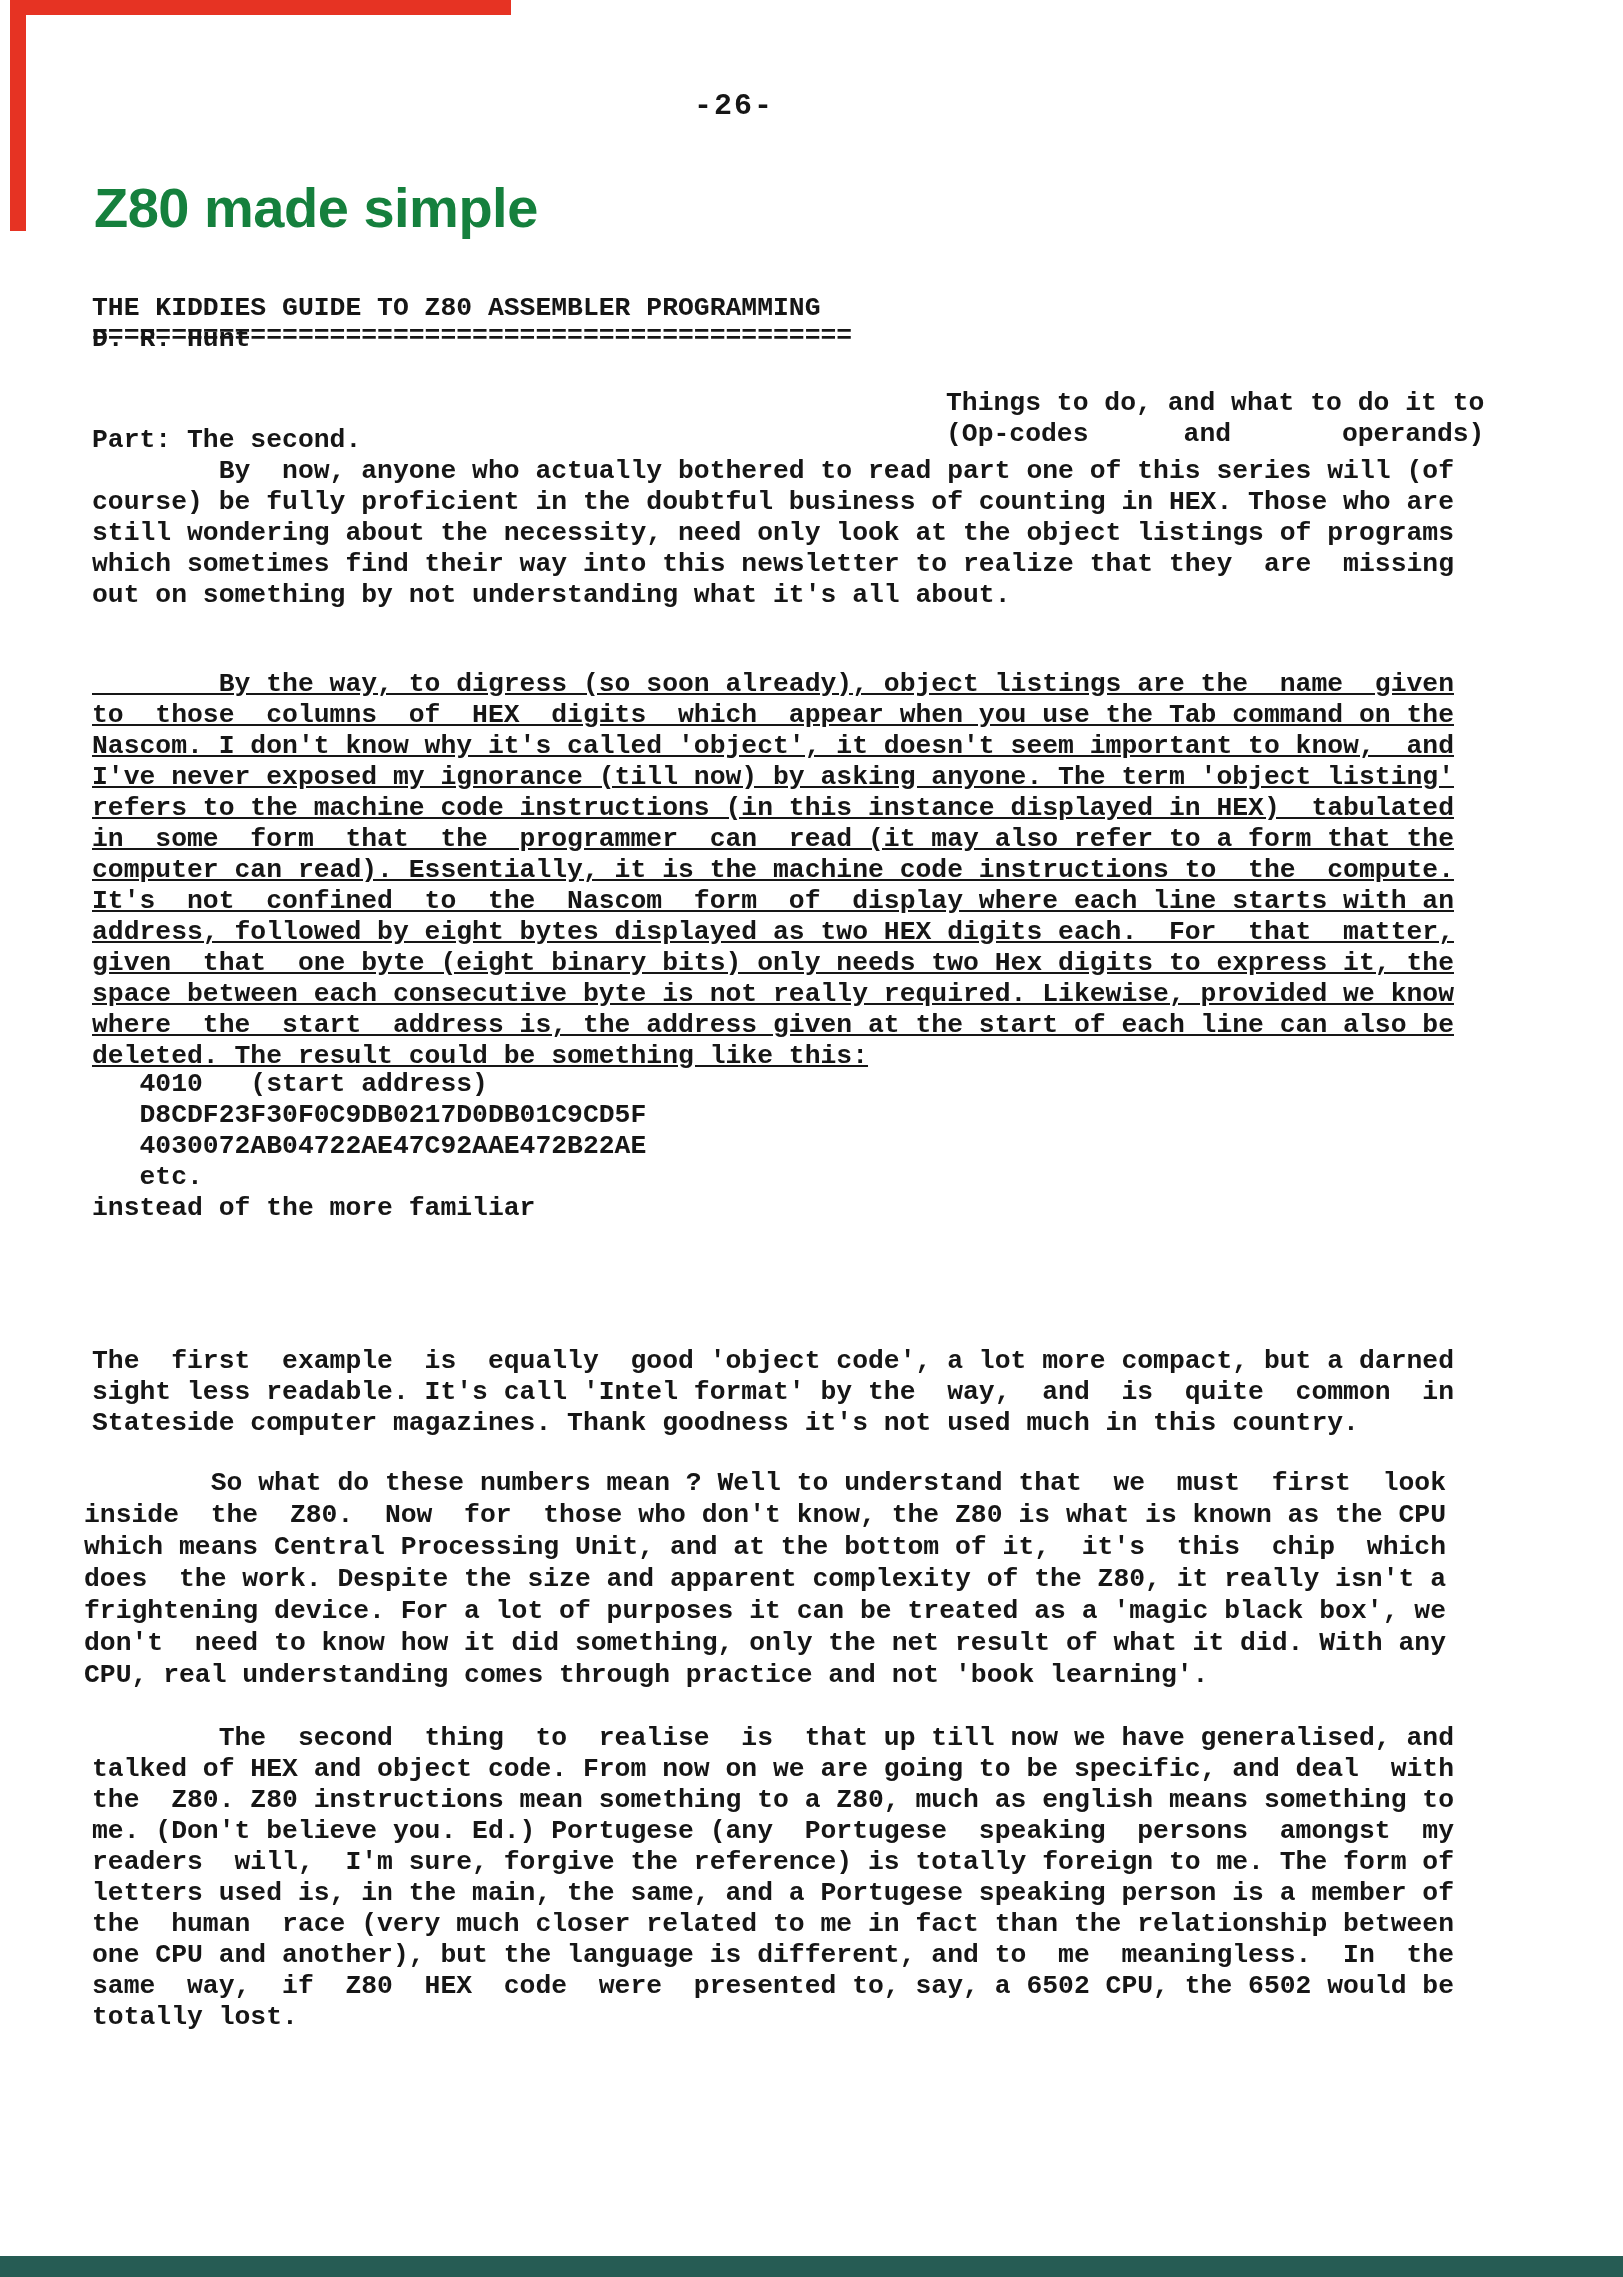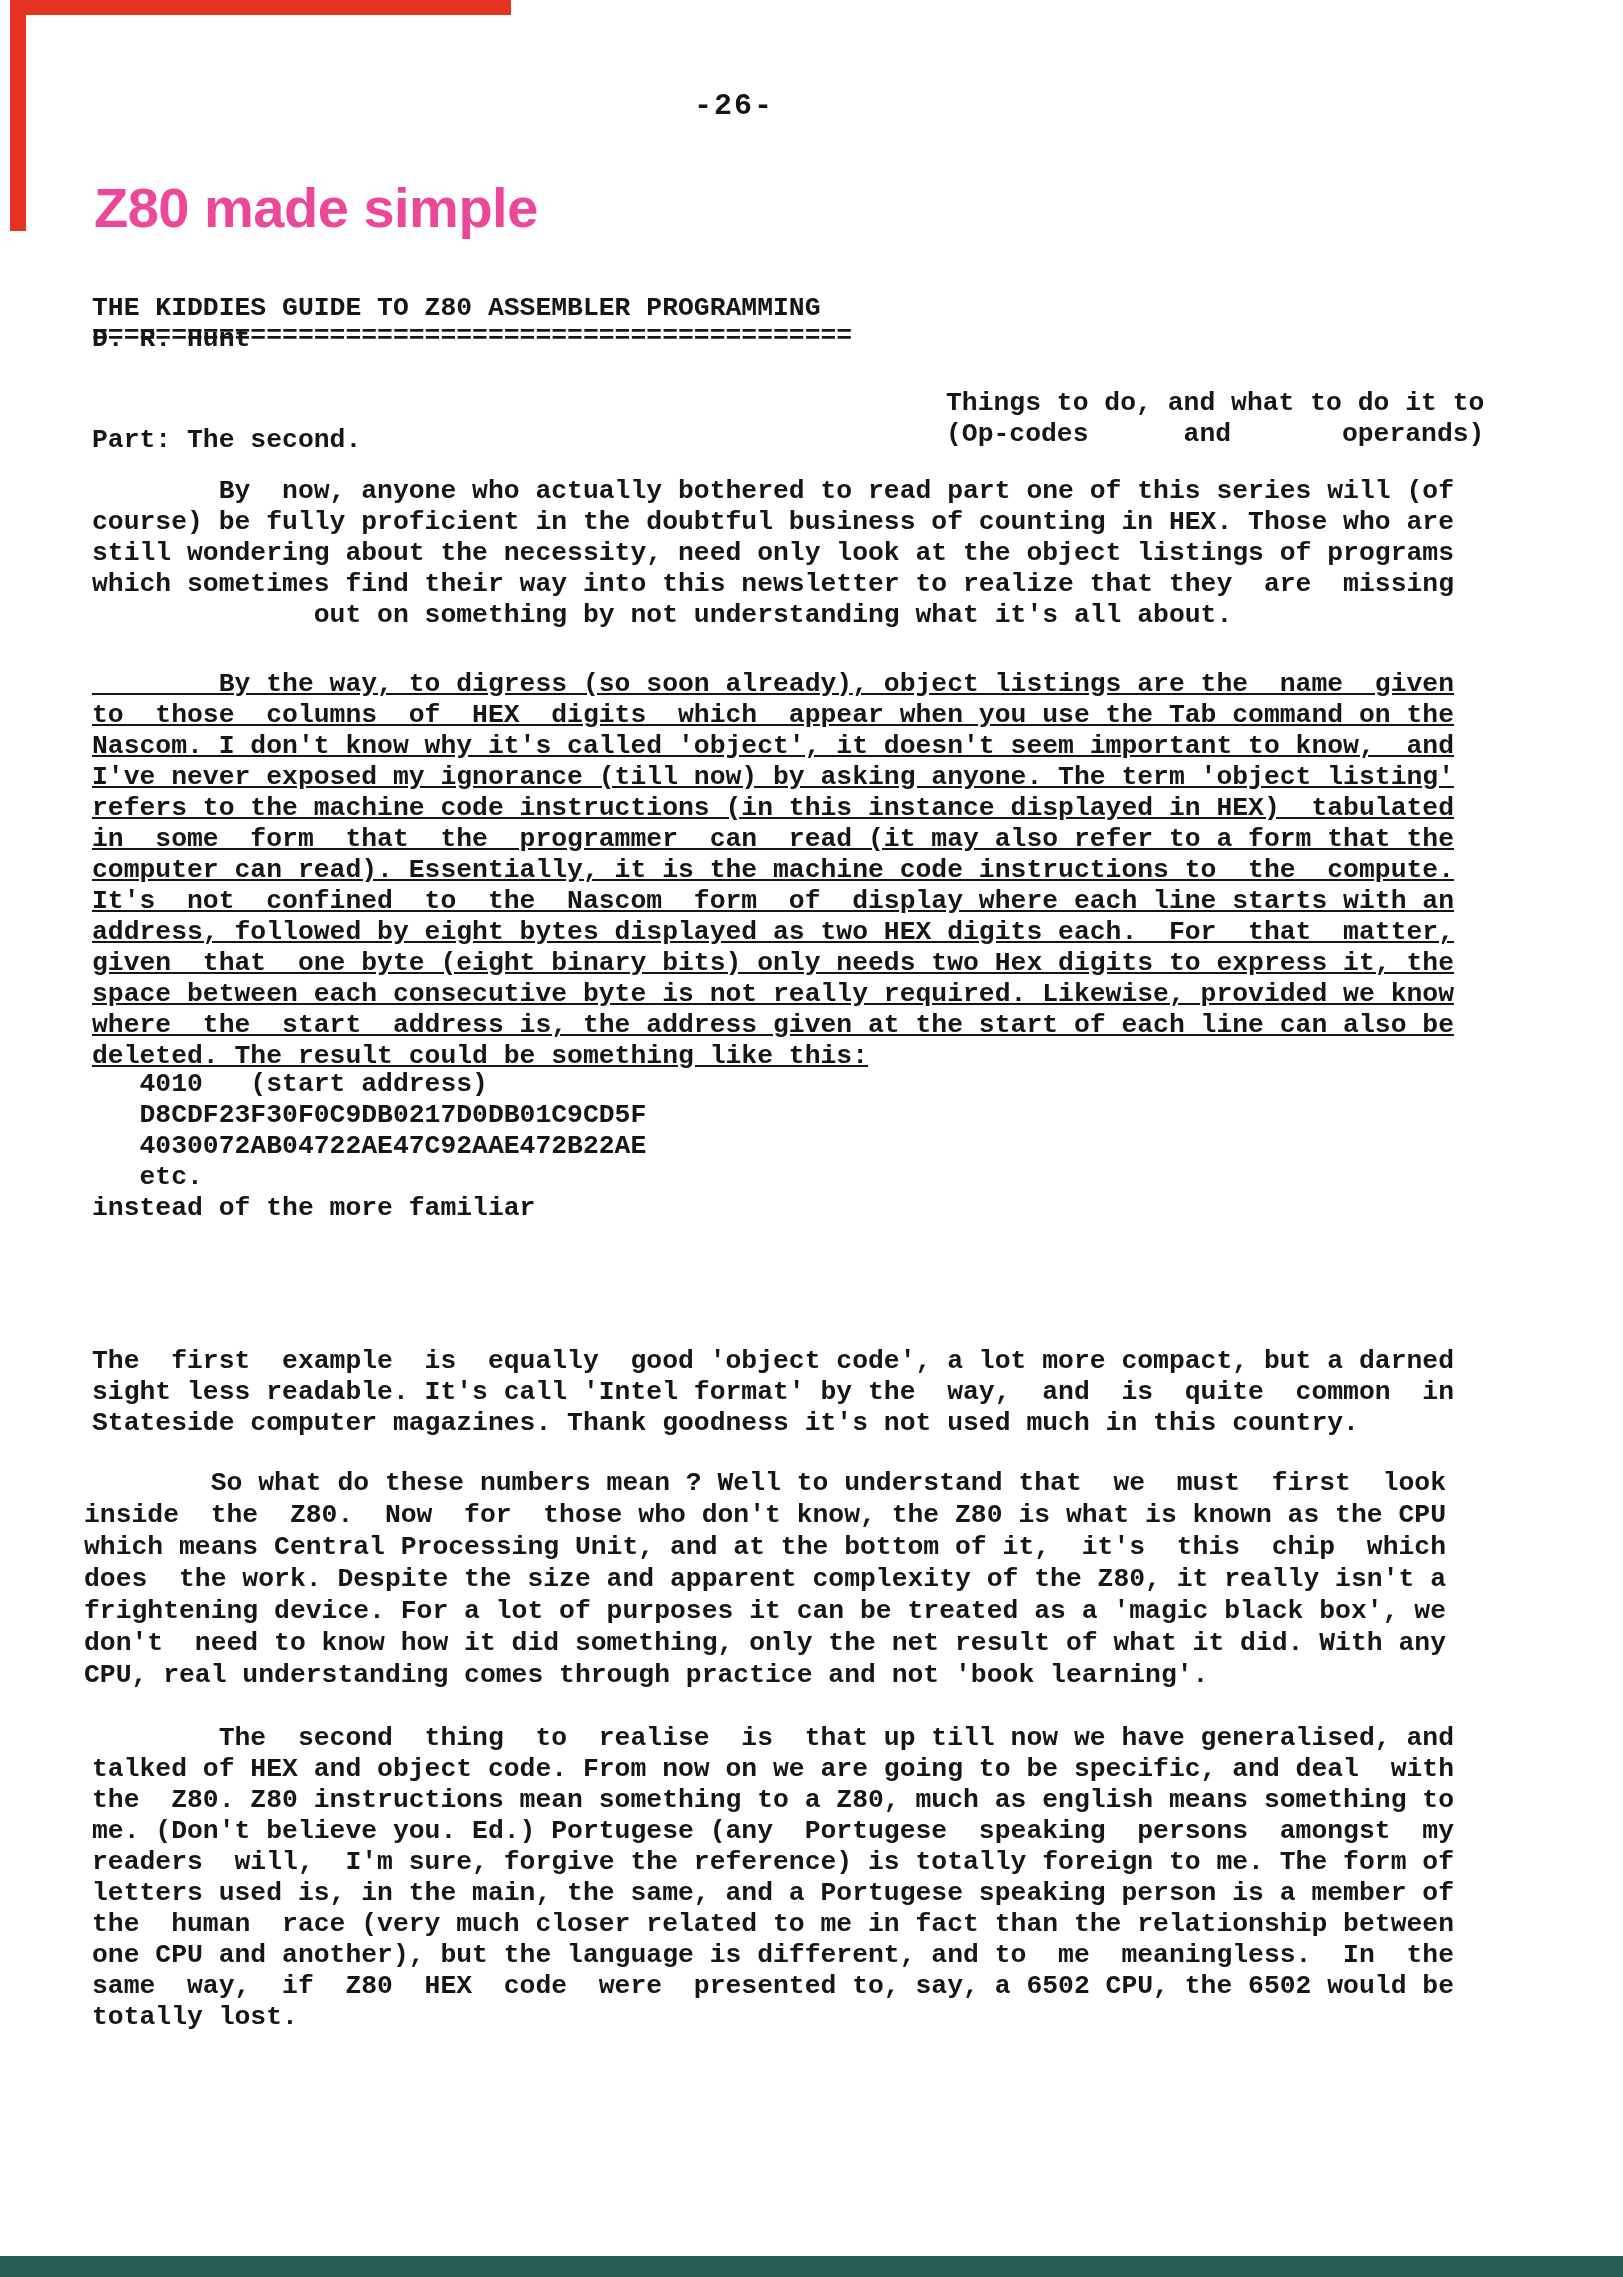--- a/index.html
+++ b/index.html
@@ -28,41 +28,41 @@
     letter-spacing: 2px;
   }
   .article-title {
     position: absolute;
     top: 175px; left: 94px;
     margin: 0;
     font-family: "Liberation Sans", "DejaVu Sans", sans-serif;
     font-weight: 700;
     font-size: 56px;
     letter-spacing: -0.5px;
-    color: #ec4899;
+    color: #15803d;
   }
   .header-row {
     position: absolute;
     top: 293px; left: 92px;
     width: 1356px;
     display: flex;
     flex-direction: column;
   }
   .header-row .mono-inline {
     font-family: "Liberation Mono", "DejaVu Sans Mono", monospace;
     font-weight: 700;
     font-size: 26.4px;
     line-height: 31px;
     white-space: pre;
     color: #161616;
   }
   .heading-underline { top: 321px; left: 92px; letter-spacing: 0; }
   .part-label  { top: 388px; left: 92px; margin-top: 37px; }
   .part-topic  { top: 388px; left: 901px; margin-left: 45px; }
-  .para-1      { top: 476px;  left: 92px; text-align: center; }
+  .para-1      { top: 456px;  left: 92px; }
   .para-2      { top: 669px;  left: 92px; text-decoration: underline; }
   .listing-compact { top: 1069px; left: 92px; }
   .familiar-intro  { top: 1193px; left: 92px; }
   .listing-rows    { top: 1224px; left: 92px; }
   .para-3      { top: 1346px; left: 92px; }
   .para-4      { top: 1467px; left: 84px; line-height: 32px; }
   .para-5      { top: 1723px; left: 92px; }
   .scan-mark {
     position: absolute;
   }

